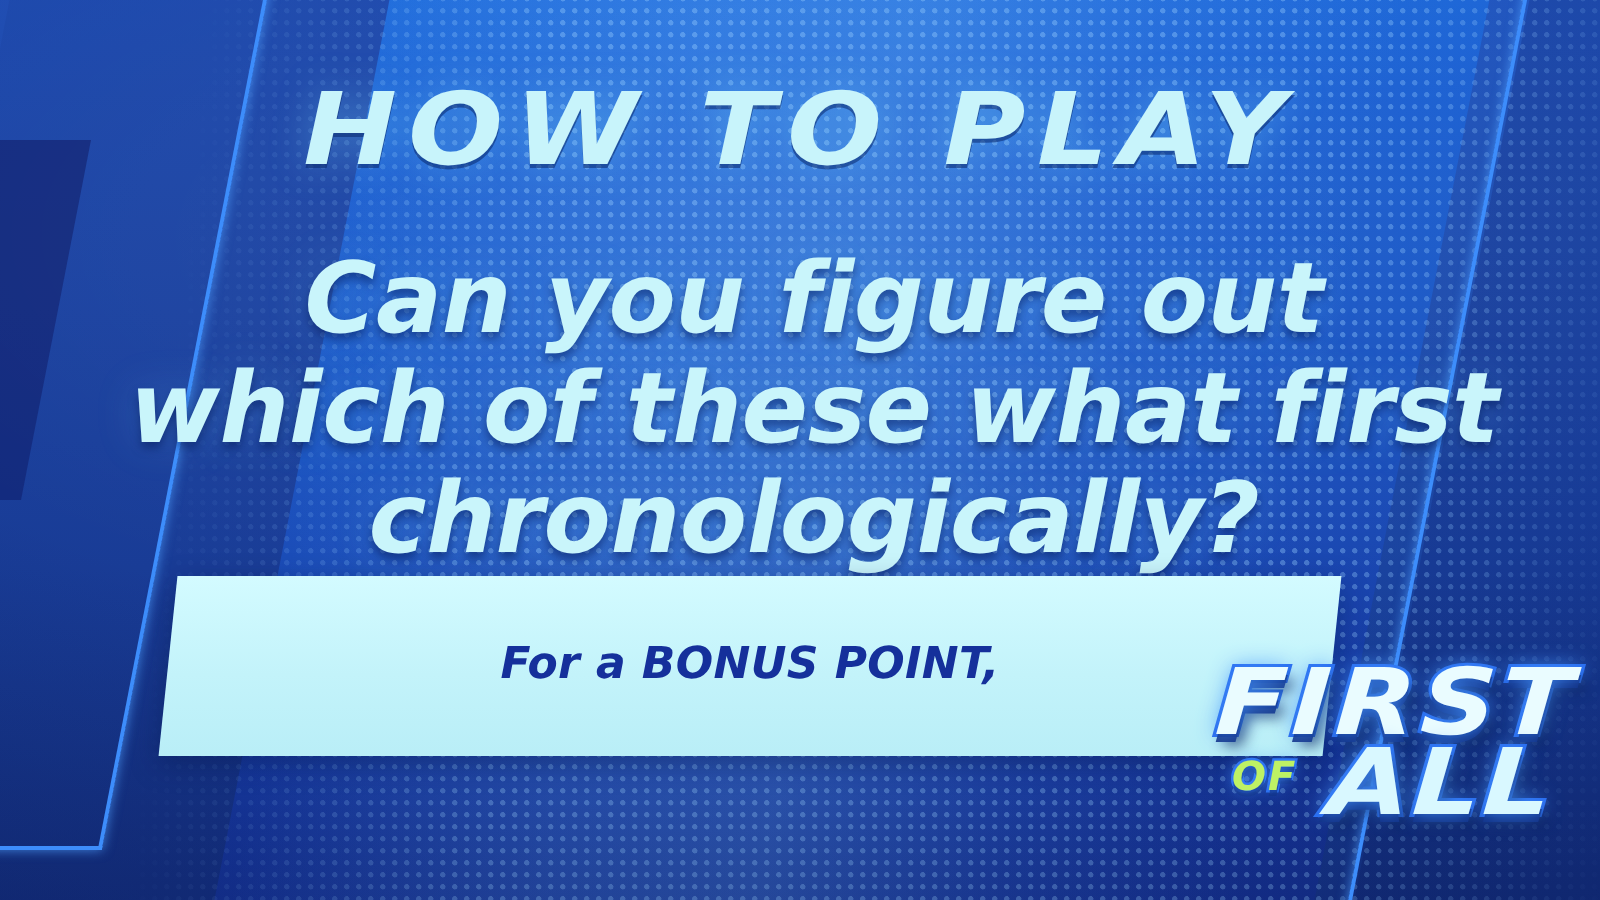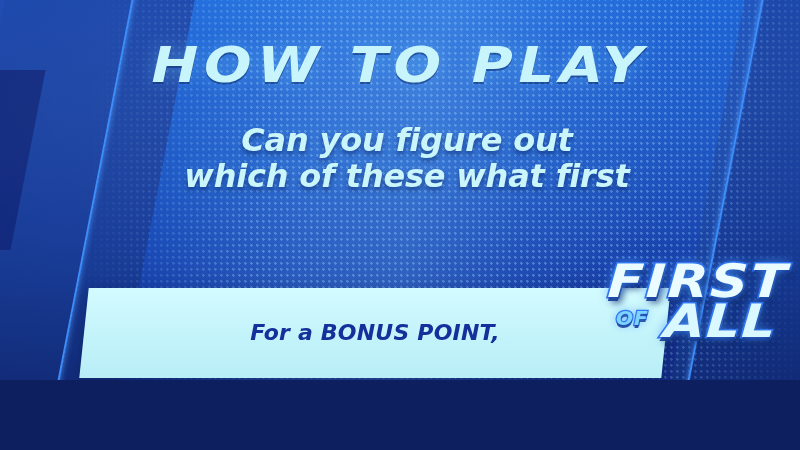--- a/index.html
+++ b/index.html
@@ -6,21 +6,21 @@
 
   html, body {
     width:800px; height:450px;
     background:#0d1f5e;
     font-family:"Liberation Sans", sans-serif;
     overflow:hidden;
   }
 
   #slide {
     position:relative;
-    width:800px; height:380px;
+    width:800px; height:450px;
     overflow:hidden;
     background:#1656c4;
   }
 
   
   .bg-base {
     position:absolute; inset:0;
     background:
       linear-gradient(176deg,
         #1f6ede 0%,
@@ -142,21 +142,21 @@
   }
 
   
   .question {
     position:absolute;
     top:123px; left:60px; right:46px;
     text-align:center;
     font-family:"DejaVu Sans", sans-serif;
     font-weight:bold;
     font-style:italic;
-    font-size:32px;
+    font-size:49px;
     line-height:1.12;
     color:#c9f5fb;
     letter-spacing:-0.2px;
     text-shadow:
       0 3px 5px rgba(8,30,95,.55),
       0 0 22px rgba(120,215,255,.22);
   }
   .question .q-line { display:block; }
 
   
@@ -215,21 +215,21 @@
     white-space:nowrap;
   }
   .logo-of {
     position:absolute;
     left:14px; top:56px;
     font-family:"DejaVu Sans", sans-serif;
     font-weight:bold;
     font-style:italic;
     font-size:20px;
     letter-spacing:1px;
-    color:#7dd3fc;
+    color:#bef264;
     -webkit-text-stroke:2.5px #2a6df0;
     paint-order:stroke fill;
     text-shadow:
       0 0 8px rgba(70,150,255,.9),
       0 3px 0 rgba(15,45,130,.85);
   }
   .logo-all {
     position:absolute;
     left:62px; top:44px;
     font-family:"DejaVu Sans", sans-serif;
@@ -268,20 +268,21 @@
 
   <div class="outline outline-left"></div>
 
   <div class="outline outline-right"></div>
 
   <div class="title">HOW TO PLAY</div>
 
   <div class="question">
     <span class="q-line">Can you figure out</span>
     <span class="q-line">which of these what first</span>
+    <span class="q-line">chronologically?</span>
   </div>
 
   <div class="banner"></div>
   <div class="banner-inner">
     <div class="banner-line l1">For a BONUS POINT,</div>
   </div>
 
   <div class="logo">
     <div class="logo-first">FIRST</div>
     <div class="logo-of">OF</div>

